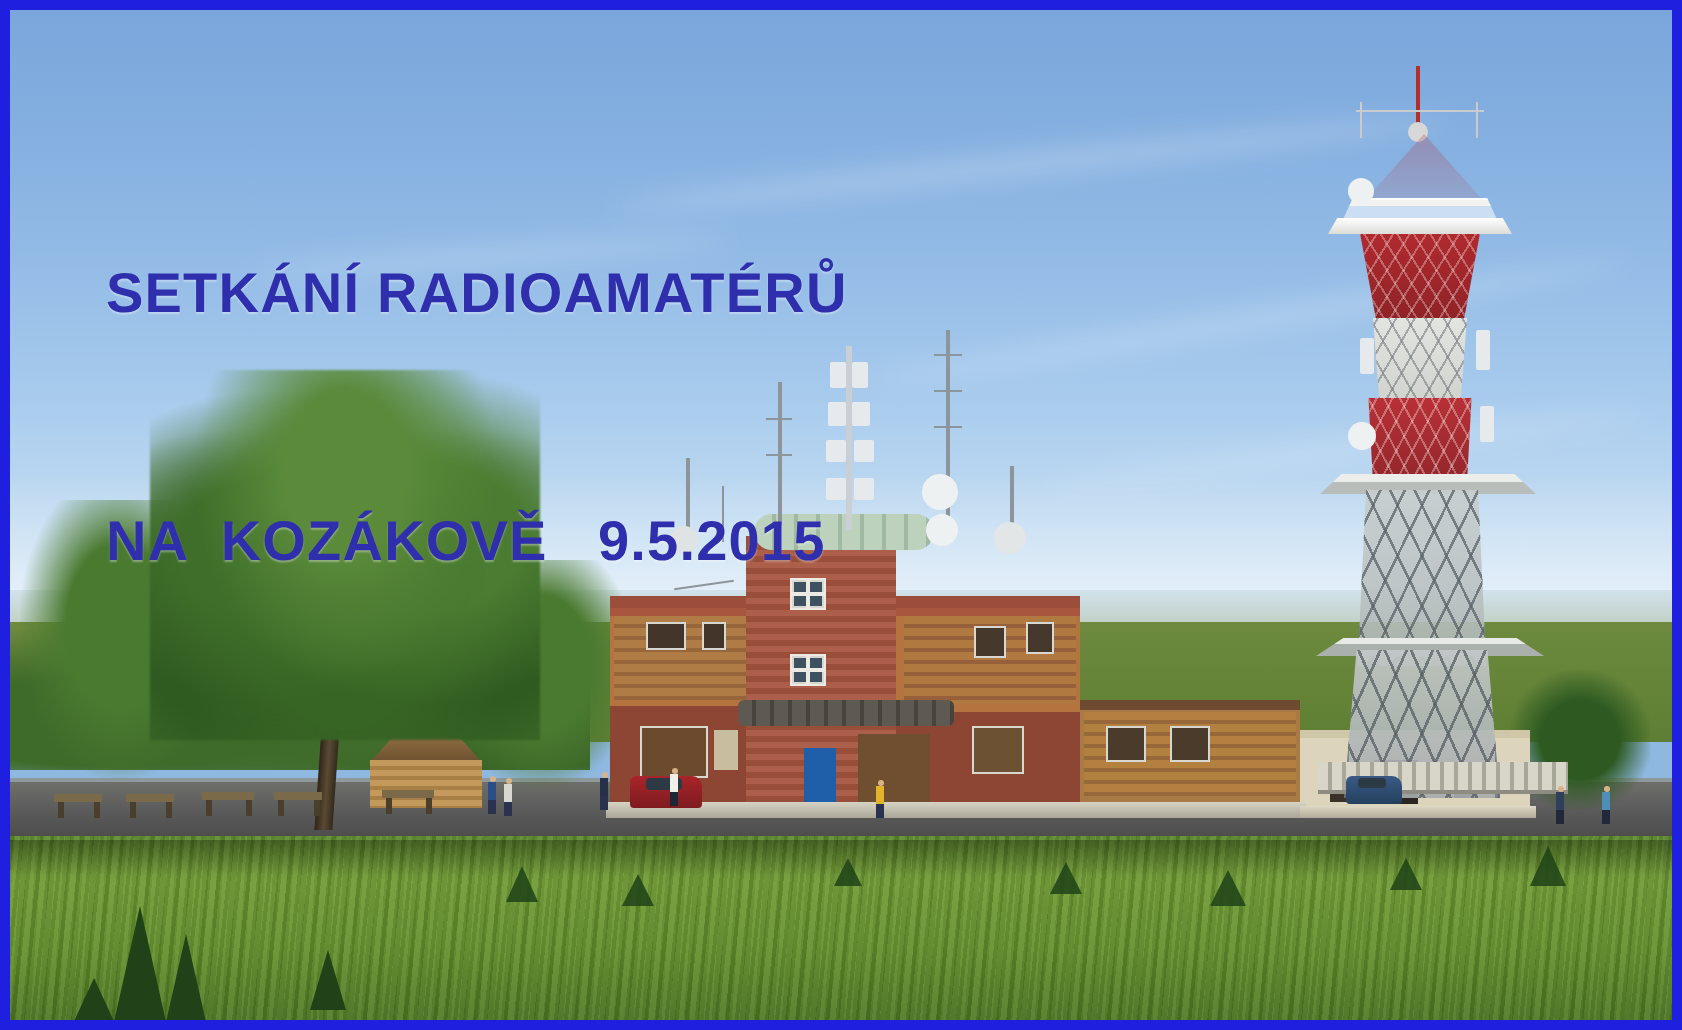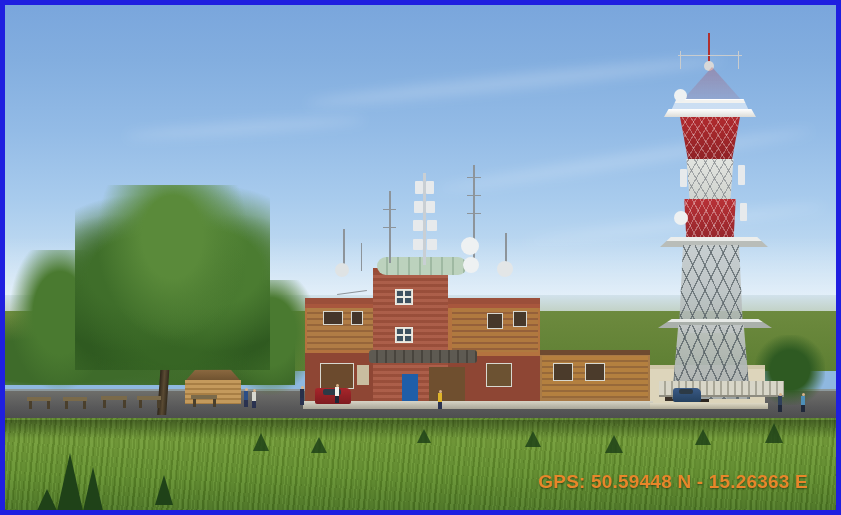--- a/index.html
+++ b/index.html
@@ -521,17 +521,20 @@
     <div class="conifer" style="left:30px;top:484px;border-width:0 12px 26px 12px;"></div>
     <div class="conifer" style="left:150px;top:470px;border-width:0 9px 30px 9px;"></div>
     <div class="conifer" style="left:248px;top:428px;border-width:0 8px 18px 8px;opacity:.85;"></div>
     <div class="conifer" style="left:306px;top:432px;border-width:0 8px 16px 8px;opacity:.85;"></div>
     <div class="conifer" style="left:412px;top:424px;border-width:0 7px 14px 7px;opacity:.85;"></div>
     <div class="conifer" style="left:520px;top:426px;border-width:0 8px 16px 8px;opacity:.85;"></div>
     <div class="conifer" style="left:600px;top:430px;border-width:0 9px 18px 9px;opacity:.85;"></div>
     <div class="conifer" style="left:690px;top:424px;border-width:0 8px 16px 8px;opacity:.85;"></div>
     <div class="conifer" style="left:760px;top:418px;border-width:0 9px 20px 9px;opacity:.85;"></div>
 
-
-    <div id="gps-text">GPS: 50.59448 N - 15.26363 E</div>
+    <div id="title-block">
+      <span id="title-line-1">SETKÁNÍ RADIOAMATÉRŮ</span>
+      <span id="title-line-2">NA  KOZÁKOVĚ   9.5.2015</span>
+    </div>
+
 
   </div>
 </div>
 
 </body></html>

